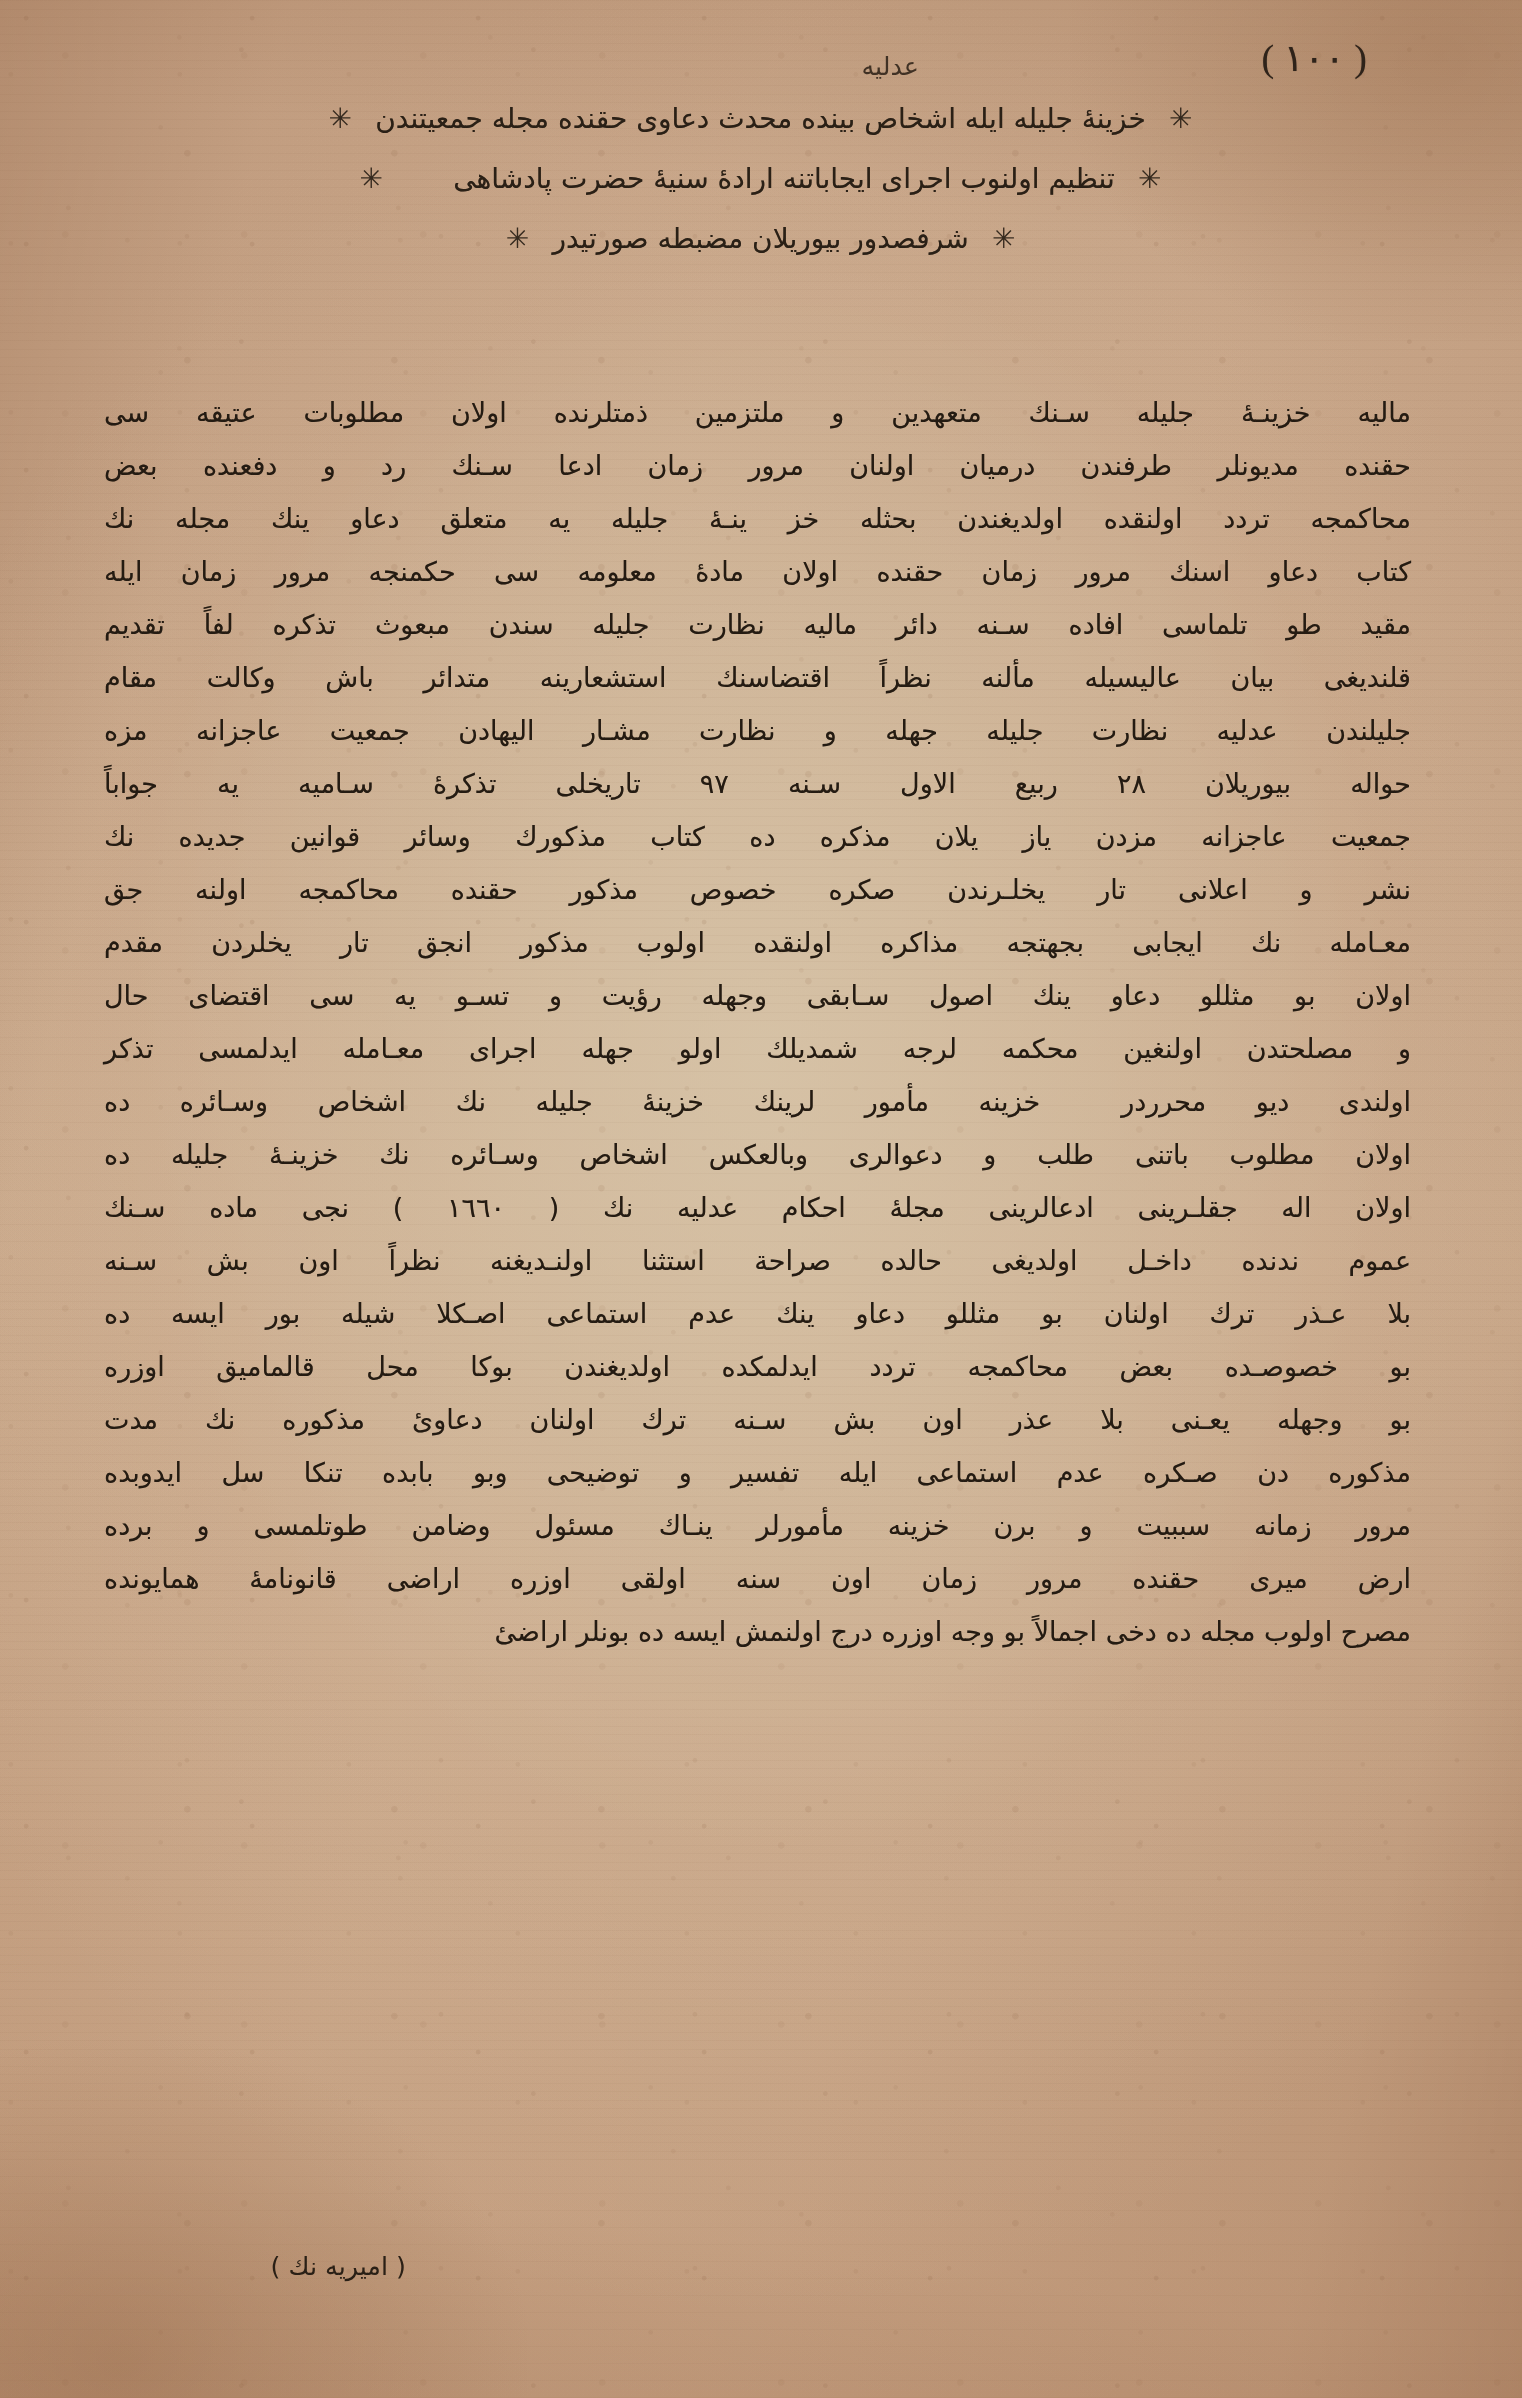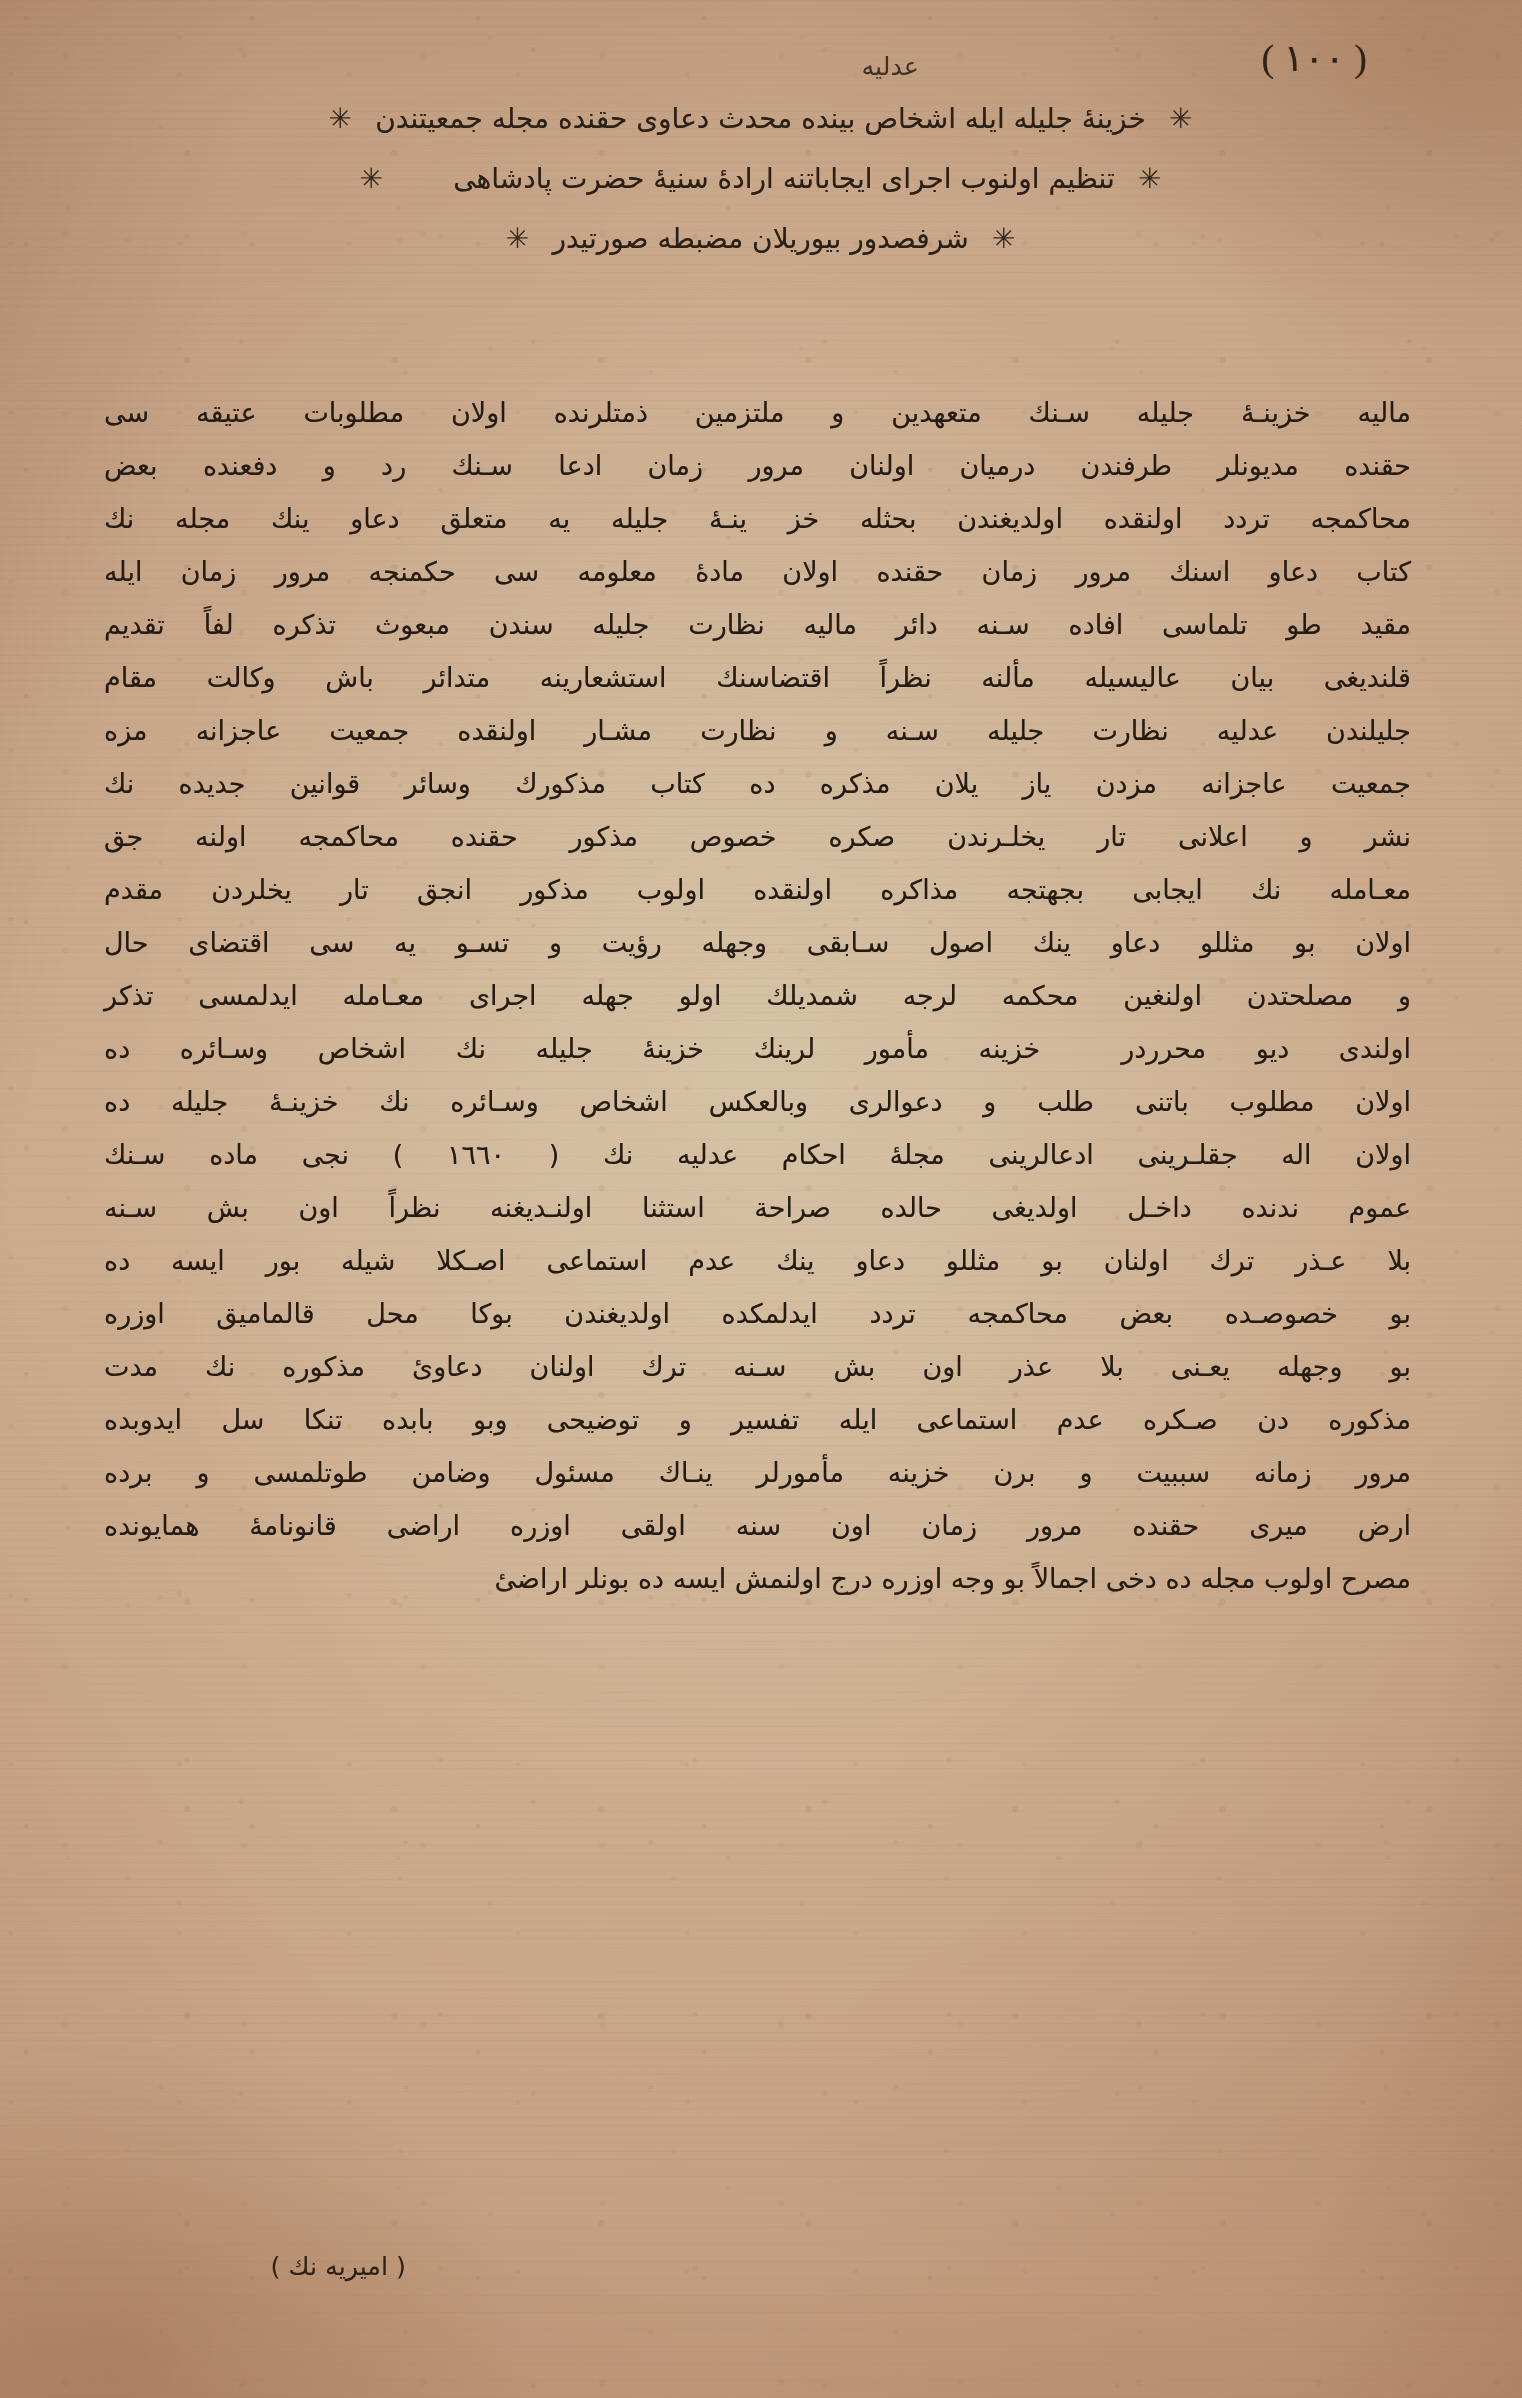--- a/index.html
+++ b/index.html
@@ -244,21 +244,22 @@
 
     </div>
 
     <div id="body-block">
         <div class="body-line">ماليه خزينـهٔ جليله سـنك متعهدين و ملتزمين ذمتلرنده اولان مطلوبات عتيقه سى</div>
         <div class="body-line">حقنده مديونلر طرفندن درميان اولنان مرور زمان ادعا سـنك رد و دفعنده بعض</div>
         <div class="body-line">محاكمجه تردد اولنقده اولديغندن بحثله خز ينـهٔ جليله يه متعلق دعاو ينك مجله نك</div>
         <div class="body-line">كتاب دعاو اسنك مرور زمان حقنده اولان مادهٔ معلومه سى حكمنجه مرور زمان ايله</div>
         <div class="body-line">مقيد طو تلماسى افاده سـنه دائر ماليه نظارت جليله سندن مبعوث تذكره لفاً تقديم</div>
         <div class="body-line">قلنديغى بيان عاليسيله مألنه نظراً اقتضاسنك استشعارينه متدائر باش وكالت مقام</div>
-        <div class="body-line">جليلندن عدليه نظارت جليله سـنه و نظارت مشـار اولنقده جمعيت عاجزانه مزه</div>
+        <div class="body-line">جليلندن عدليه نظارت جليله جهله و نظارت مشـار اليهادن جمعيت عاجزانه مزه</div>
+        <div class="body-line">حواله بيوريلان ٢٨ ربيع الاول سـنه ٩٧ تاريخلى تذكرهٔ سـاميه يه جواباً</div>
         <div class="body-line">جمعيت عاجزانه مزدن ياز يلان مذكره ده كتاب مذكورك وسائر قوانين جديده نك</div>
         <div class="body-line">نشر و اعلانى تار يخلـرندن صكره خصوص مذكور حقنده محاكمجه اولنه جق</div>
         <div class="body-line">معـامله نك ايجابى بجهتجه مذاكره اولنقده اولوب مذكور انجق تار يخلردن مقدم</div>
         <div class="body-line">اولان بو مثللو دعاو ينك اصول سـابقى وجهله رؤيت و تسـو يه سى اقتضاى حال</div>
         <div class="body-line">و مصلحتدن اولنغين محكمه لرجه شمديلك اولو جهله اجراى معـامله ايدلمسى تذكر</div>
         <div class="body-line"><span>اولندى ديو محرردر</span><span class="inline-gap"></span><span>خزينه مأمور لرينك خزينهٔ جليله نك اشخاص وسـائره ده</span></div>
         <div class="body-line">اولان مطلوب باتنى طلب و دعوالرى وبالعكس اشخاص وسـائره نك خزينـهٔ جليله ده</div>
         <div class="body-line">اولان اله جقلـرينى ادعالرينى مجلهٔ احكام عدليه نك ( ١٦٦٠ ) نجى ماده سـنك</div>
         <div class="body-line">عموم ندنده داخـل اولديغى حالده صراحة استثنا اولنـديغنه نظراً اون بش سـنه</div>
         <div class="body-line">بلا عـذر ترك اولنان بو مثللو دعاو ينك عدم استماعى اصـكلا شيله بور ايسه ده</div>

